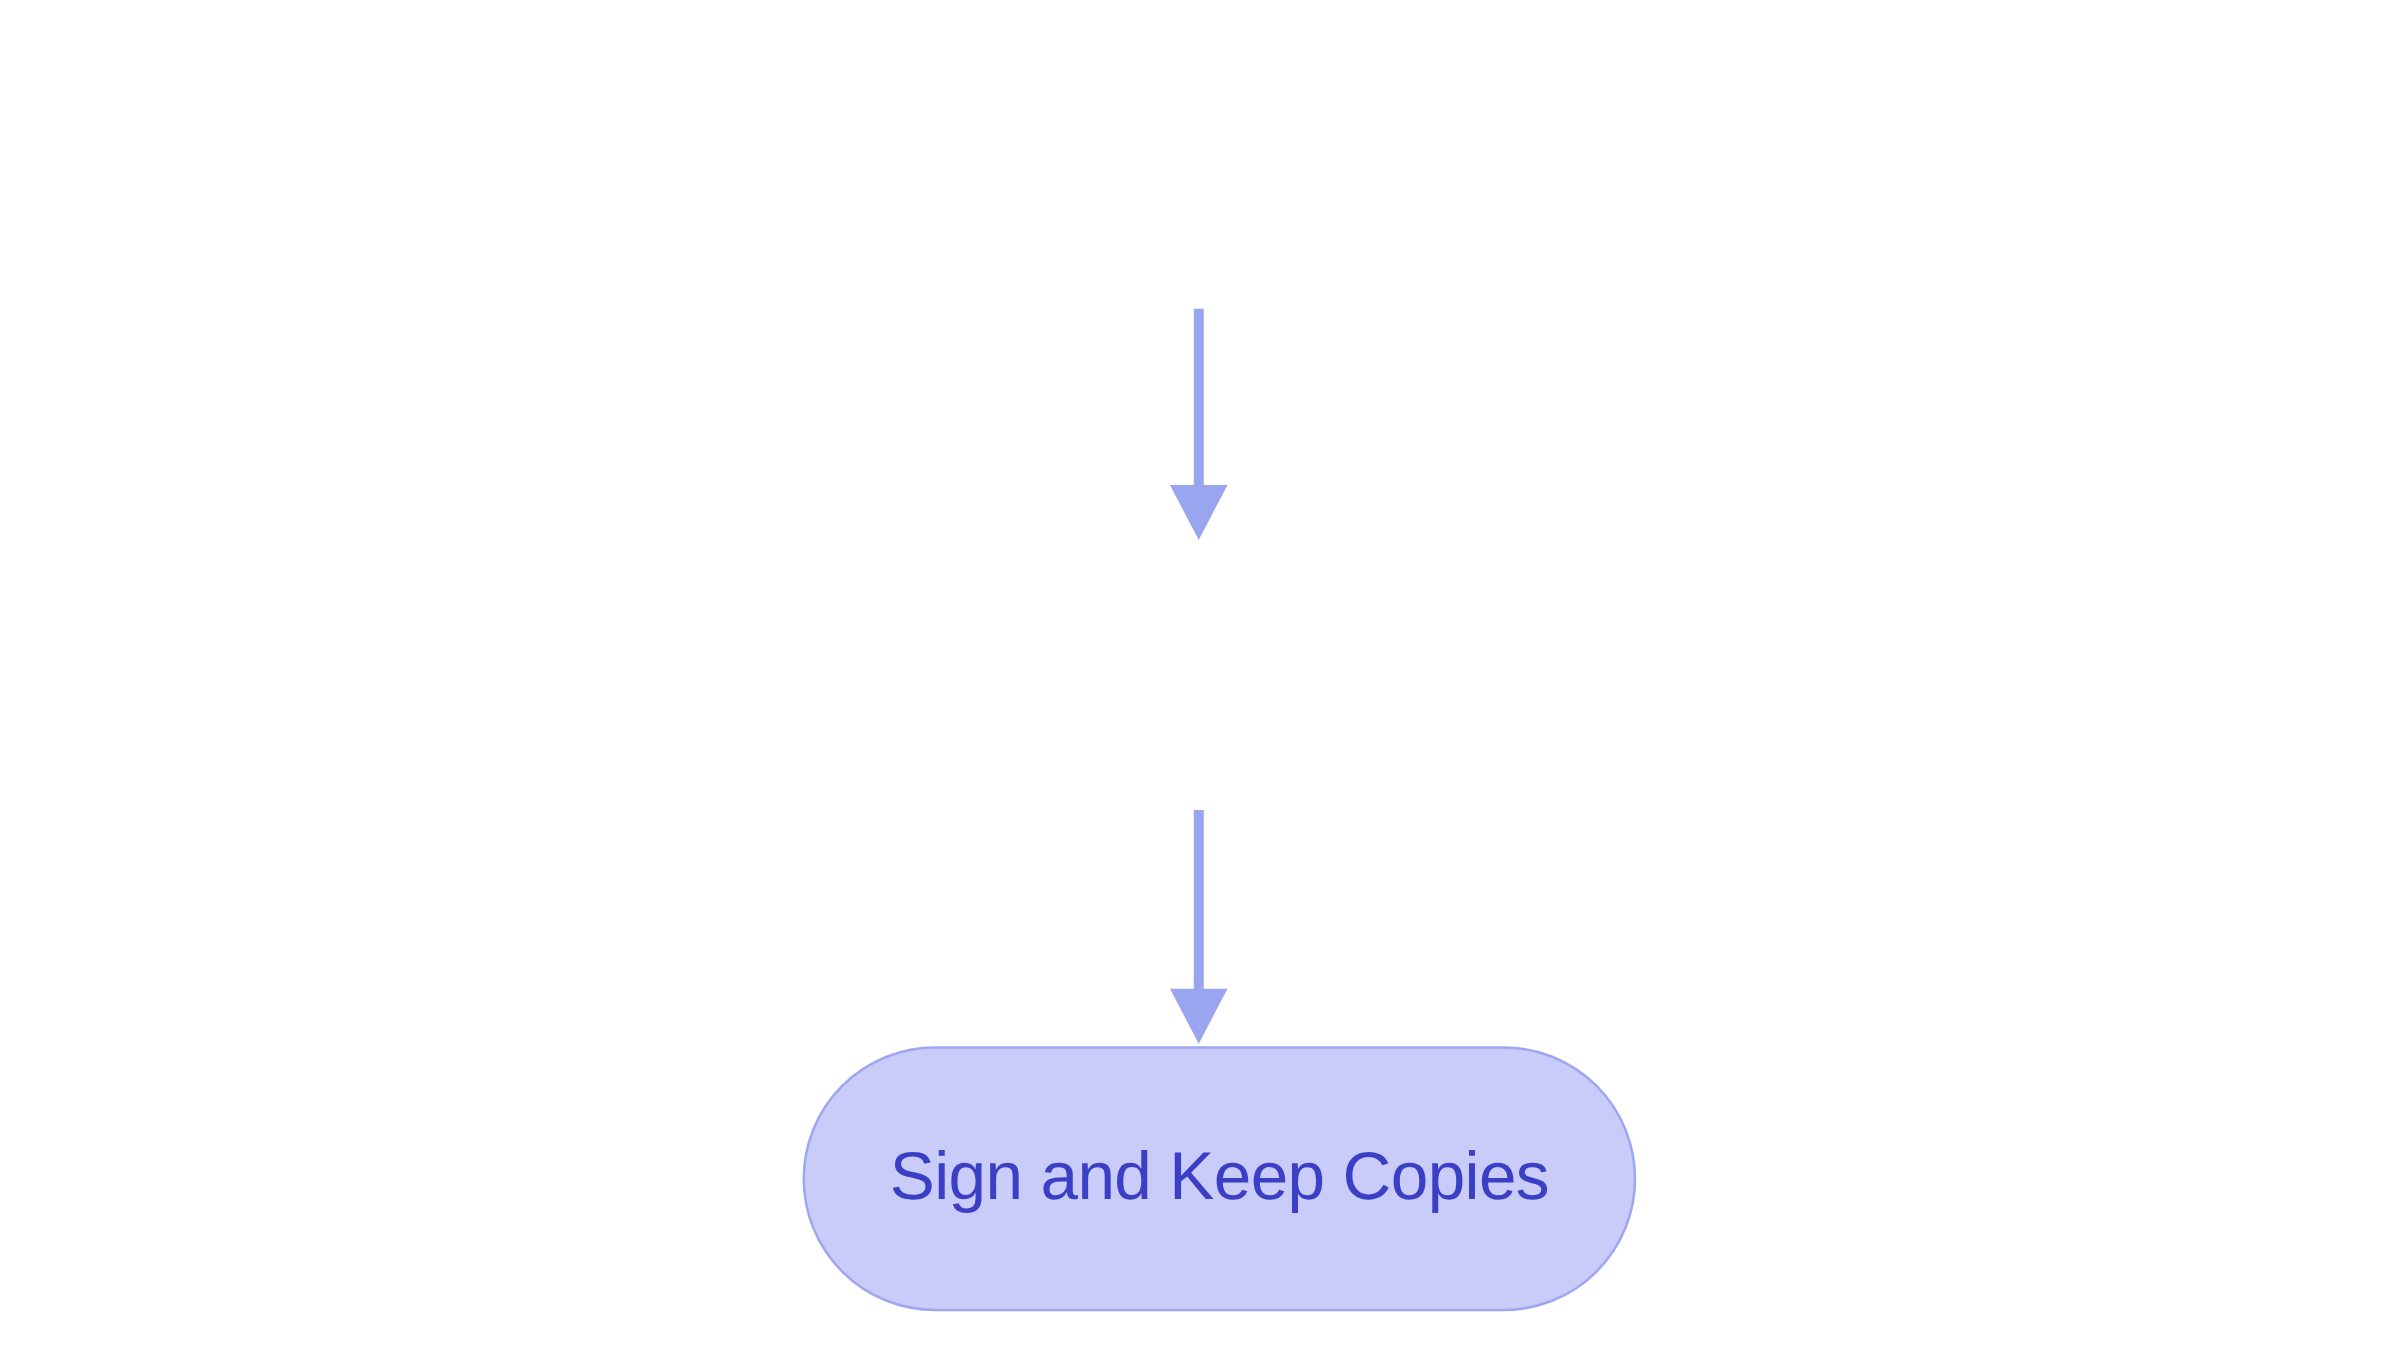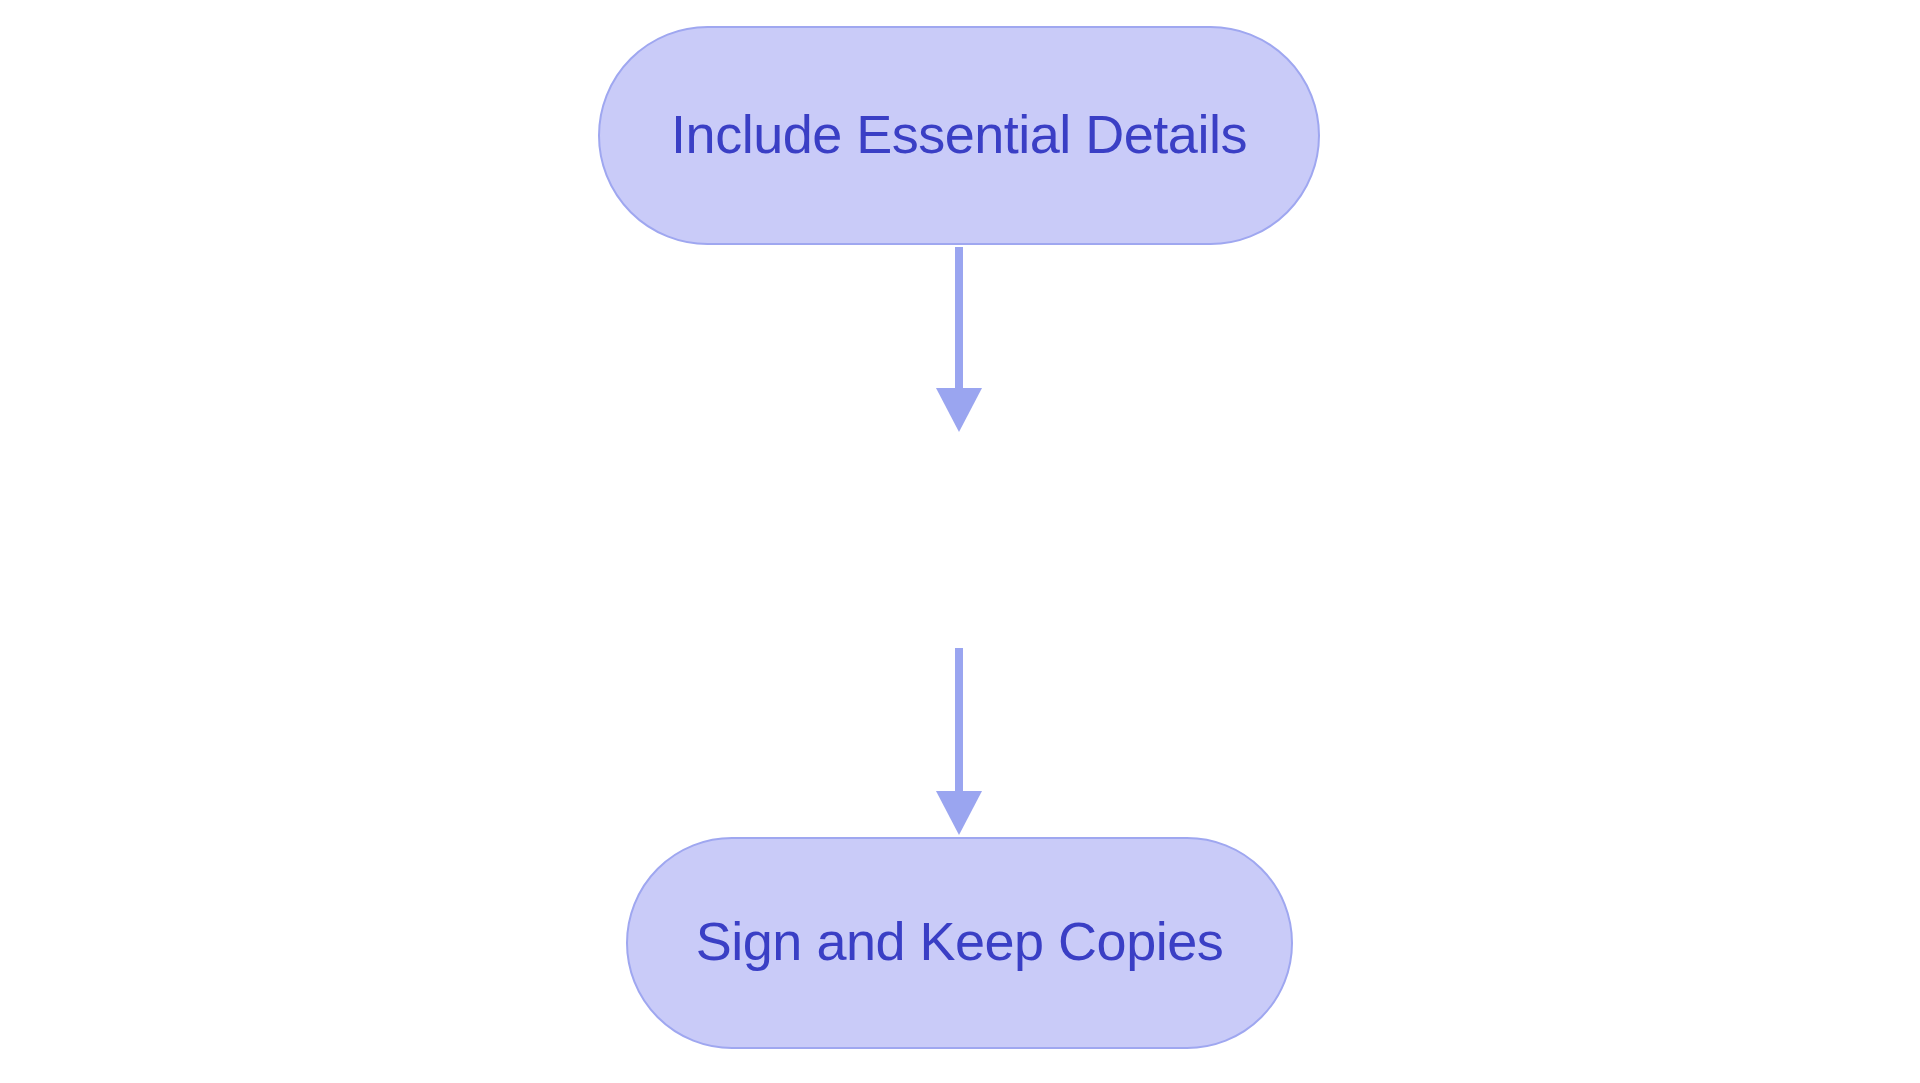--- a/index.html
+++ b/index.html
@@ -43,21 +43,21 @@
     border-radius: 110px;
   }
   .node-2 {
     left: 714px;
     top: 433px;
     width: 490px;
     height: 213px;
     border-radius: 107px;
   }
   .node-3 {
-    left: 626px;
+    left: 642px;
     top: 837px;
     width: 667px;
     height: 212px;
     border-radius: 106px;
   }
   .arrow {
     position: absolute;
     left: 936px;
     width: 46px;
   }
@@ -80,23 +80,20 @@
     border-left: 23px solid transparent;
     border-right: 23px solid transparent;
     border-top: 44px solid var(--arrow, #9aa5f0);
   }
 </style>
 </head>
 <body>
 
 <div class="canvas">
 
-  <div class="flow-node node-1">
-    <span class="node-label">Include Essential Details</span>
-  </div>
 
   <div class="arrow arrow-1">
     <div class="arrow-stem"></div>
     <div class="arrow-head"></div>
   </div>
 
 
   <div class="arrow arrow-2">
     <div class="arrow-stem"></div>
     <div class="arrow-head"></div>

